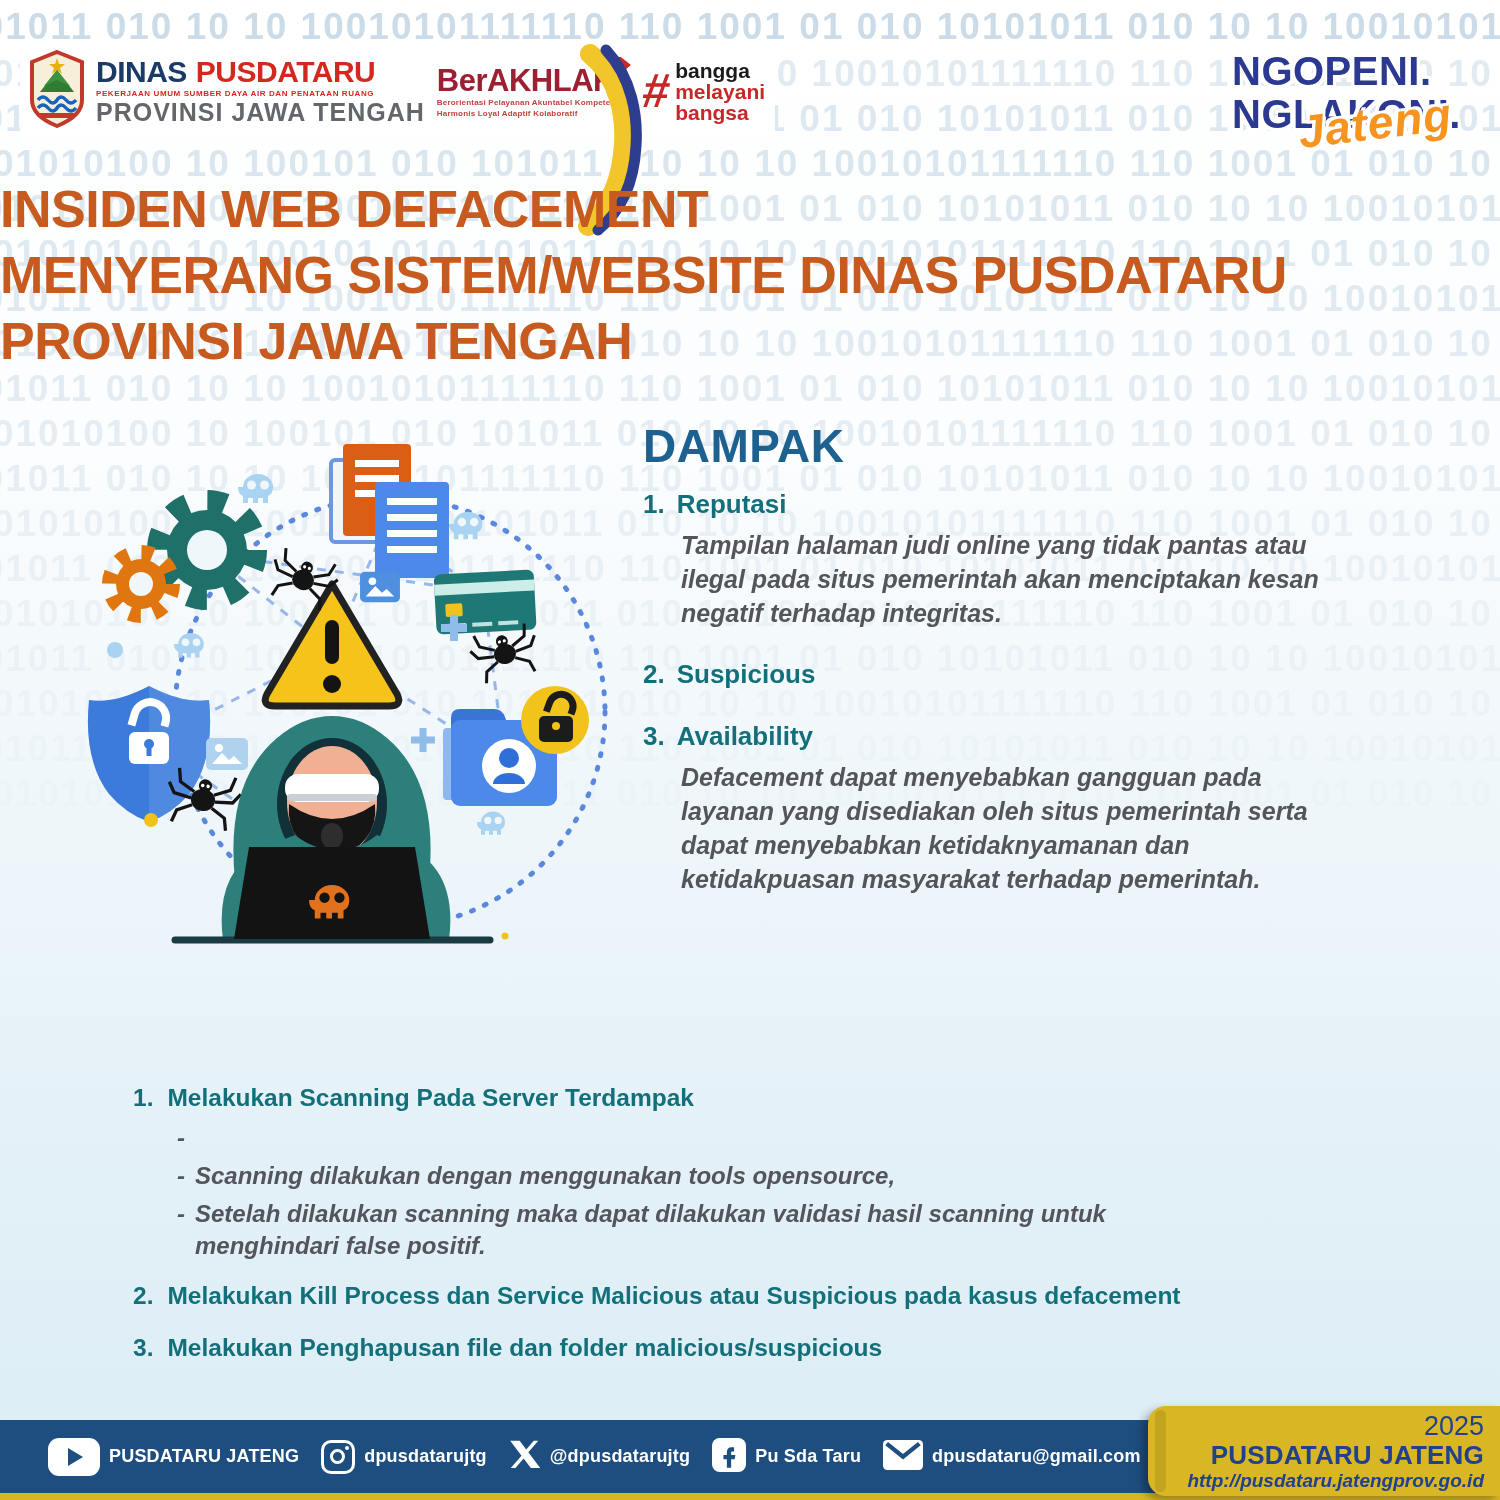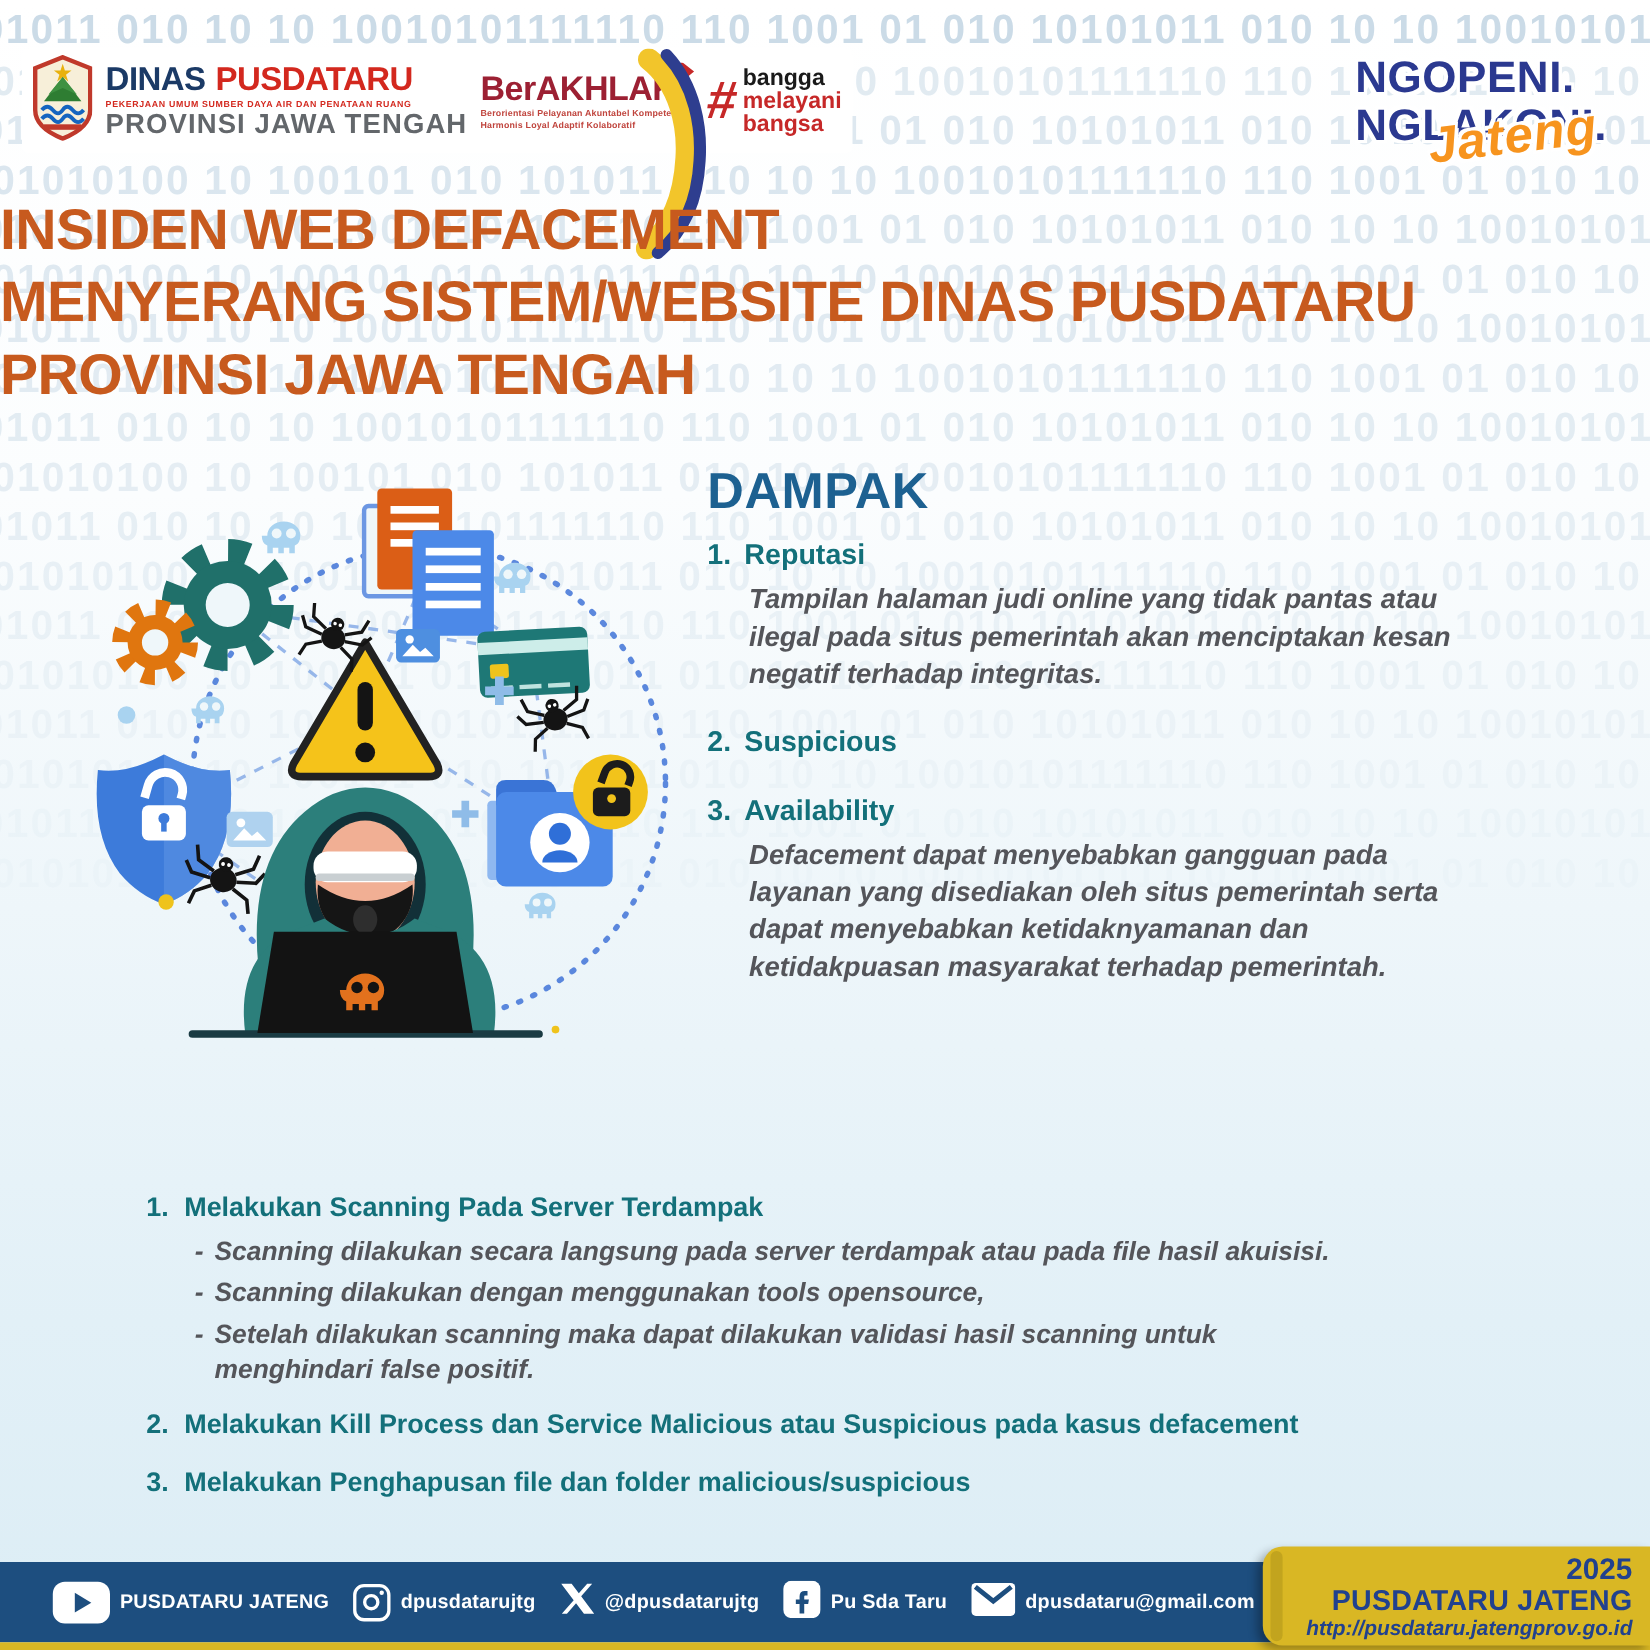--- a/index.html
+++ b/index.html
@@ -69,21 +69,21 @@
   .ig-icon{width:34px;height:34px;border:3.5px solid #fff;border-radius:10px;position:relative;box-sizing:border-box;}
   .ig-icon::before{content:"";position:absolute;left:6px;top:6px;width:9px;height:9px;border:3.5px solid #fff;border-radius:50%;}
   .ig-icon::after{content:"";position:absolute;right:3px;top:3px;width:4px;height:4px;background:#fff;border-radius:50%;}
   .gold-strip{position:absolute;left:0;top:1493px;width:1500px;height:7px;background:#D9B724;}
   .ribbon{position:absolute;right:0;top:1406px;width:352px;height:90px;background:#D9B724;
     border-radius:18px 0 0 18px;box-shadow:-5px 4px 9px rgba(0,0,0,0.30);
     display:flex;flex-direction:column;justify-content:center;align-items:flex-end;
     padding-right:16px;box-sizing:border-box;line-height:1.12;}
   .ribbon::before{content:"";position:absolute;left:7px;top:4px;bottom:4px;width:11px;
     background:#C2A41E;border-radius:8px;}
-  .ribbon-year{font-size:27px;font-weight:bold;color:#21418E;}
+  .ribbon-year{font-size:27px;font-weight:normal;color:#21418E;}
   .ribbon-name{font-size:26px;font-weight:bold;color:#21418E;letter-spacing:0.2px;}
   .ribbon-url{font-size:19px;font-weight:bold;font-style:italic;color:#21418E;}
 </style>
 </head>
 <body>
 
 <div class="page">
 
   <div>
     <div class="brow" style="top:6px;opacity:.80">101011 010 10 10 10010101111110 110 1001 01 010 10101011 010 10 10 1001010111</div>
@@ -347,21 +347,20 @@
   </section>
 
   <section class="penanganan">
     <div class="p-title p-item1-title">
       <span>1.</span>
       <span>Melakukan Scanning Pada Server Terdampak</span>
     </div>
     <div class="p-subs">
       <div class="psub">
         <span class="dash">-</span>
-        <span class="psub-text">Scanning dilakukan secara langsung pada server terdampak atau pada file hasil akuisisi.</span>
       </div>
       <div class="psub">
         <span class="dash">-</span>
         <span class="psub-text">Scanning dilakukan dengan menggunakan tools opensource,</span>
       </div>
       <div class="psub">
         <span class="dash">-</span>
         <span class="psub-text">Setelah dilakukan scanning maka dapat dilakukan validasi hasil scanning untuk
 menghindari false positif.</span>
       </div>

